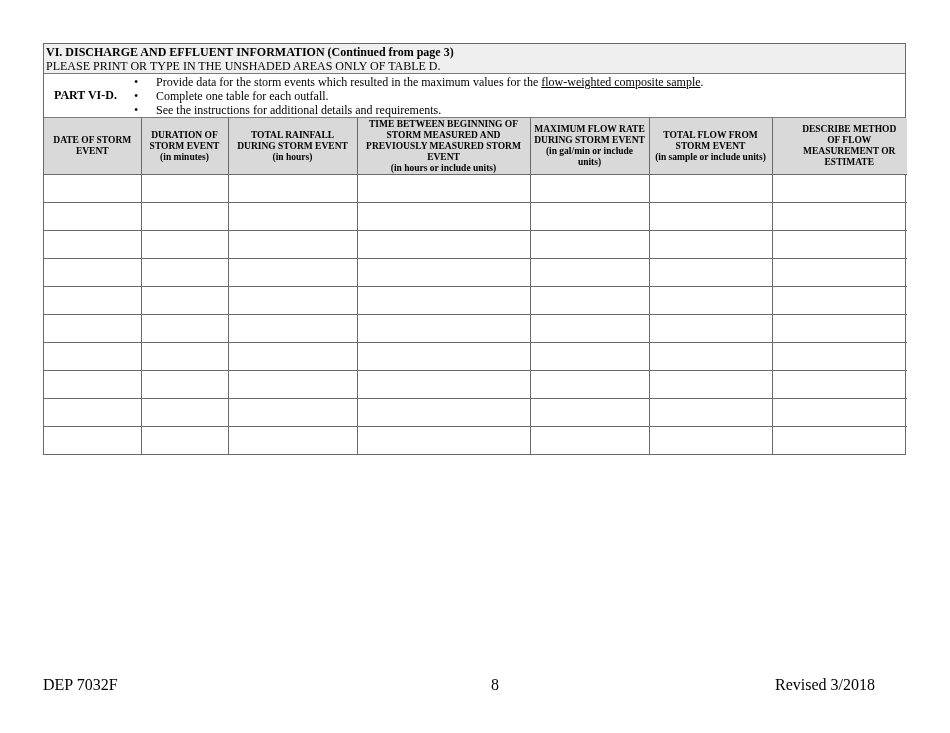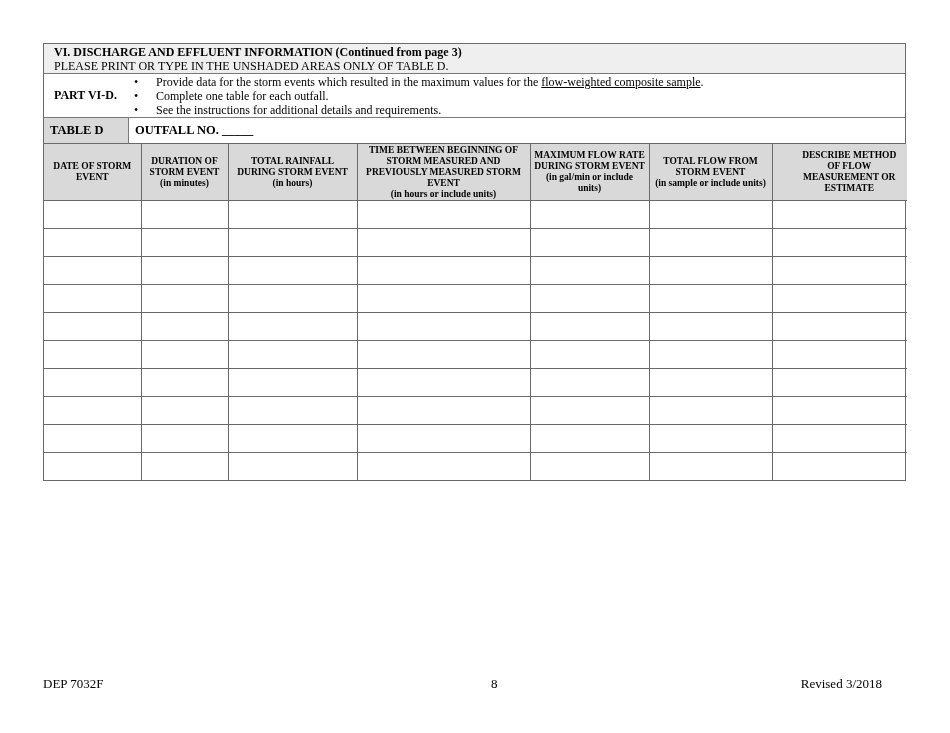--- a/index.html
+++ b/index.html
@@ -1,45 +1,45 @@
 <!DOCTYPE html>
 <html><head>
 <meta charset="utf-8">
 <style>
   html, body { margin: 0; padding: 0; background: #ffffff; }
   body { width: 950px; height: 733px; position: relative; overflow: hidden;
          font-family: "Liberation Serif", "DejaVu Serif", serif; color: #000; }
   .form { position: absolute; left: 43px; top: 43px; width: 863px;
           border: 1px solid #6a6a6a; box-sizing: border-box; }
   .sec-head { background: #efefef; height: 30px; border-bottom: 1px solid #7a7a7a;
-              padding: 1px 6px 0 10px; box-sizing: border-box; font-size: 12px; line-height: 14px; }
+              padding: 1px 6px 0 2px; box-sizing: border-box; font-size: 12px; line-height: 14px; }
   .sec-head .t1 { font-weight: bold; }
   .part-row { display: flex; height: 44px; border-bottom: 1px solid #7a7a7a; box-sizing: border-box; }
   .part-label { width: 88px; font-weight: bold; font-size: 12px; display: flex; align-items: center;
                 padding-left: 10px; box-sizing: border-box; }
   .part-list { margin: 0; padding: 0; list-style: none; font-size: 12px; line-height: 14px; padding-top: 1px; }
   .part-list li { position: relative; padding-left: 24px; }
   .part-list li .bullet { position: absolute; left: 2px; top: 0; }
   .part-list u { text-decoration: underline; }
   .tableD-row { display: flex; height: 26px; border-bottom: 1px solid #6a6a6a; box-sizing: border-box; }
   .tableD-label { width: 85px; background: #d9d9d9; border-right: 1px solid #7a7a7a; font-weight: bold;
                   font-size: 12.5px; display: flex; align-items: center; padding-left: 6px; box-sizing: border-box; }
   .outfall { font-weight: bold; font-size: 12.5px; display: flex; align-items: center; padding-left: 6px; }
   table.grid { border-collapse: collapse; width: 100%; table-layout: fixed; }
   table.grid th { background: #d9d9d9; font-weight: bold; font-size: 9.5px; line-height: 11px;
                   text-align: center; vertical-align: middle; height: 56px; padding: 0 3px;
                   border-right: 1px solid #6a6a6a; border-bottom: 1px solid #6a6a6a; }
   table.grid th:last-child, table.grid td:last-child { border-right: none; padding-left: 22px; }
   table.grid th .sub { display: block; }
   table.grid td { height: 27px; border-right: 1px solid #6a6a6a; border-bottom: 1px solid #6a6a6a; padding: 0; }
   table.grid tr:last-child td { border-bottom: none; }
-  .footer { position: absolute; top: 676px; font-size: 13px; }
+  .footer { position: absolute; top: 676px; font-size: 16px; }
   .footer.left { left: 43px; }
   .footer.center { left: 491px; }
-  .footer.right { right: 68px; }
+  .footer.right { right: 75px; }
 </style>
 </head>
 <body>
 
 <div class="form">
   <div class="sec-head">
     <div class="t1">VI.  DISCHARGE AND EFFLUENT INFORMATION (Continued from page 3)</div>
     <div>PLEASE PRINT OR TYPE IN THE UNSHADED AREAS ONLY OF TABLE D.</div>
   </div>
 
@@ -54,24 +54,20 @@
         <span class="bullet">•</span>
         <span>Complete one table for each outfall.</span>
       </li>
       <li>
         <span class="bullet">•</span>
         <span>See the instructions for additional details and requirements.</span>
       </li>
     </ul>
   </div>
 
-  <div class="tableD-row">
-    <div class="tableD-label">TABLE D</div>
-    <div class="outfall">OUTFALL NO. _____</div>
-  </div>
 
   <table class="grid">
     <colgroup>
       <col style="width:97px">
         <col style="width:87px">
         <col style="width:129px">
         <col style="width:173px">
       <col style="width:119px">
         <col style="width:123px">
         <col style="width:135px">

